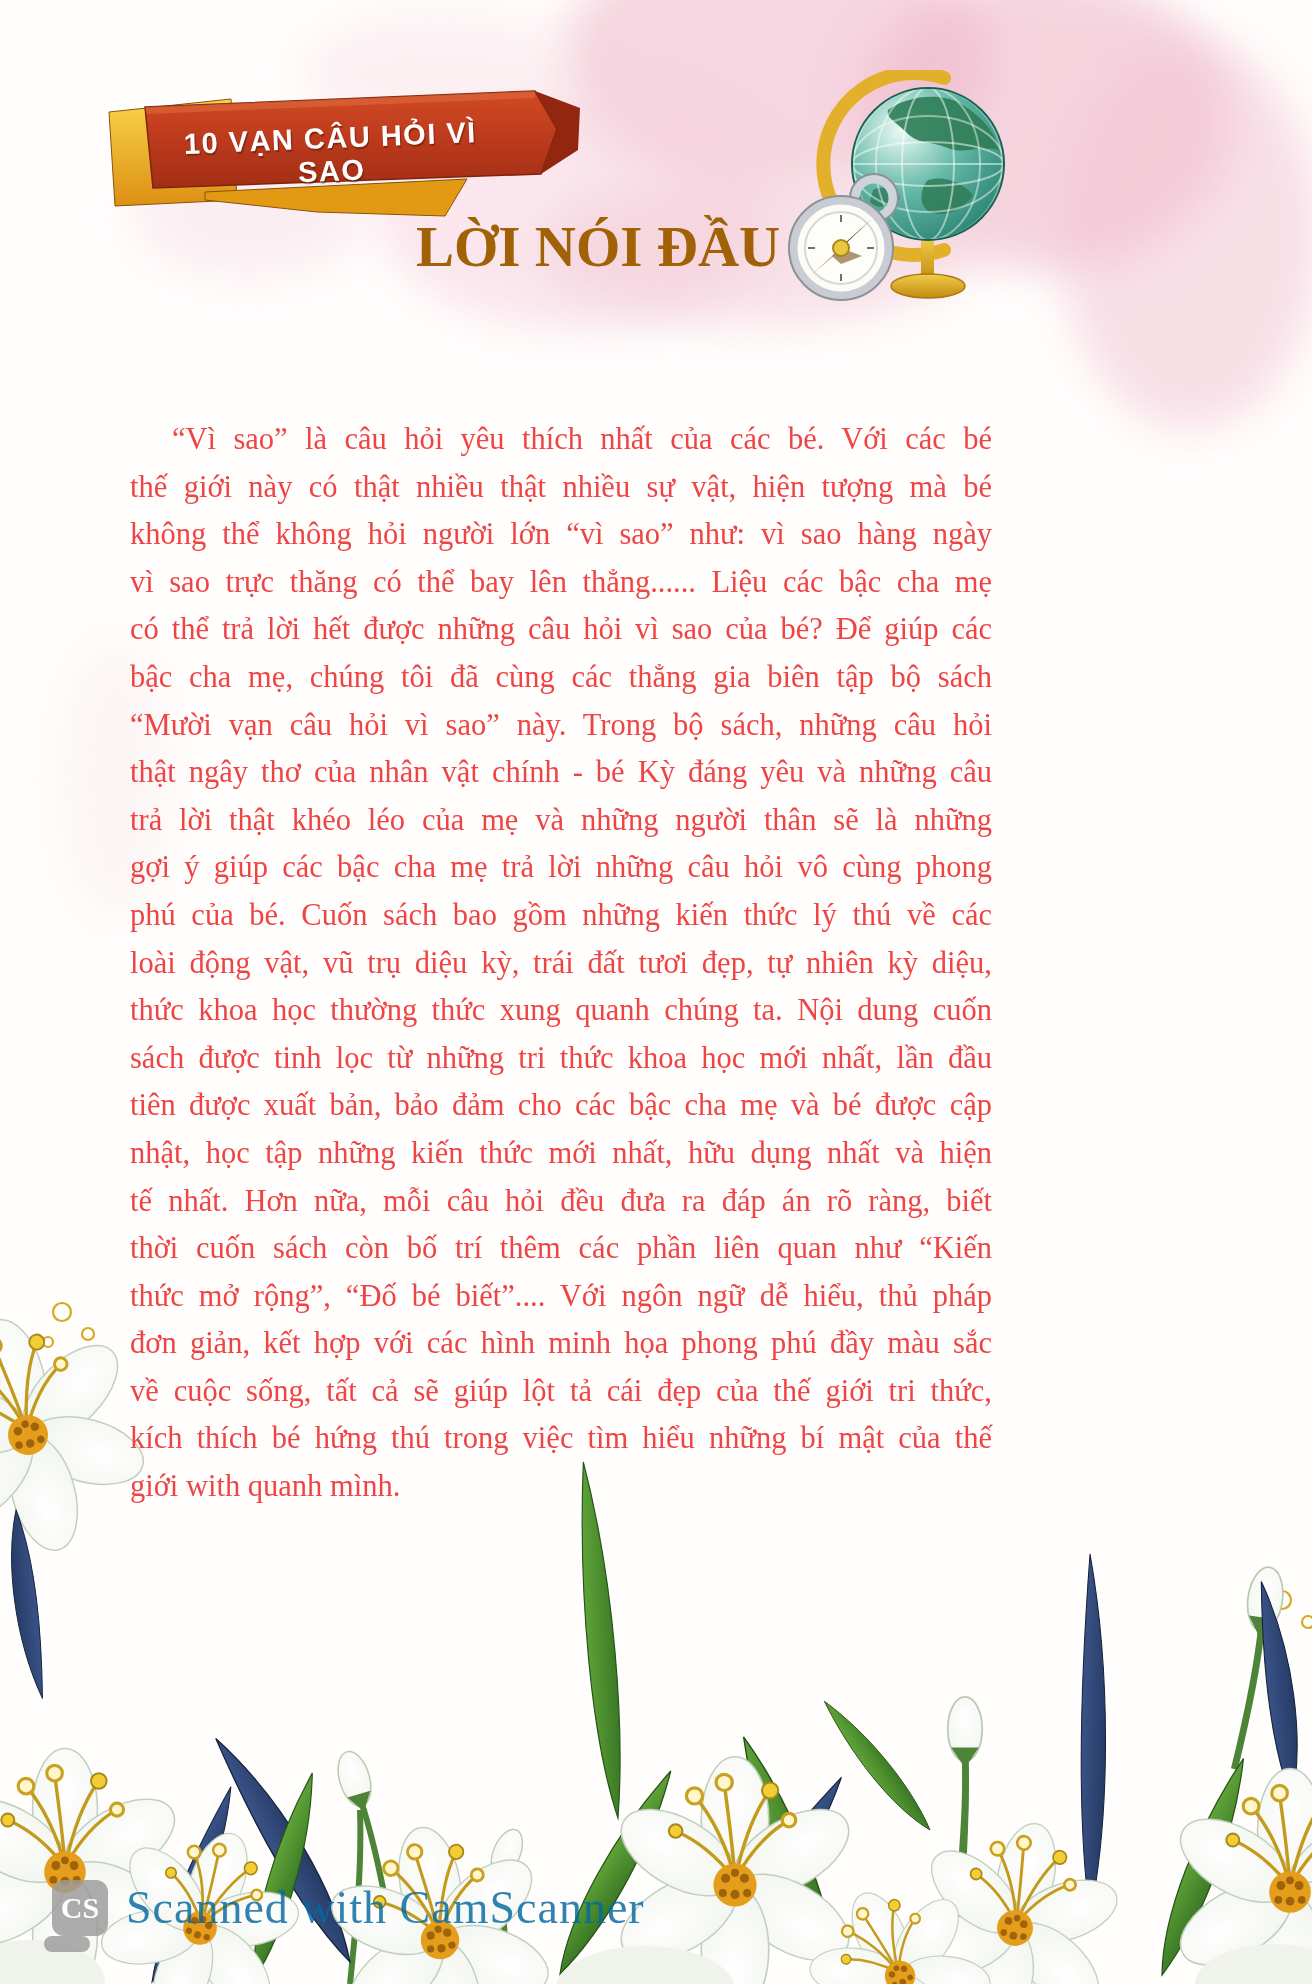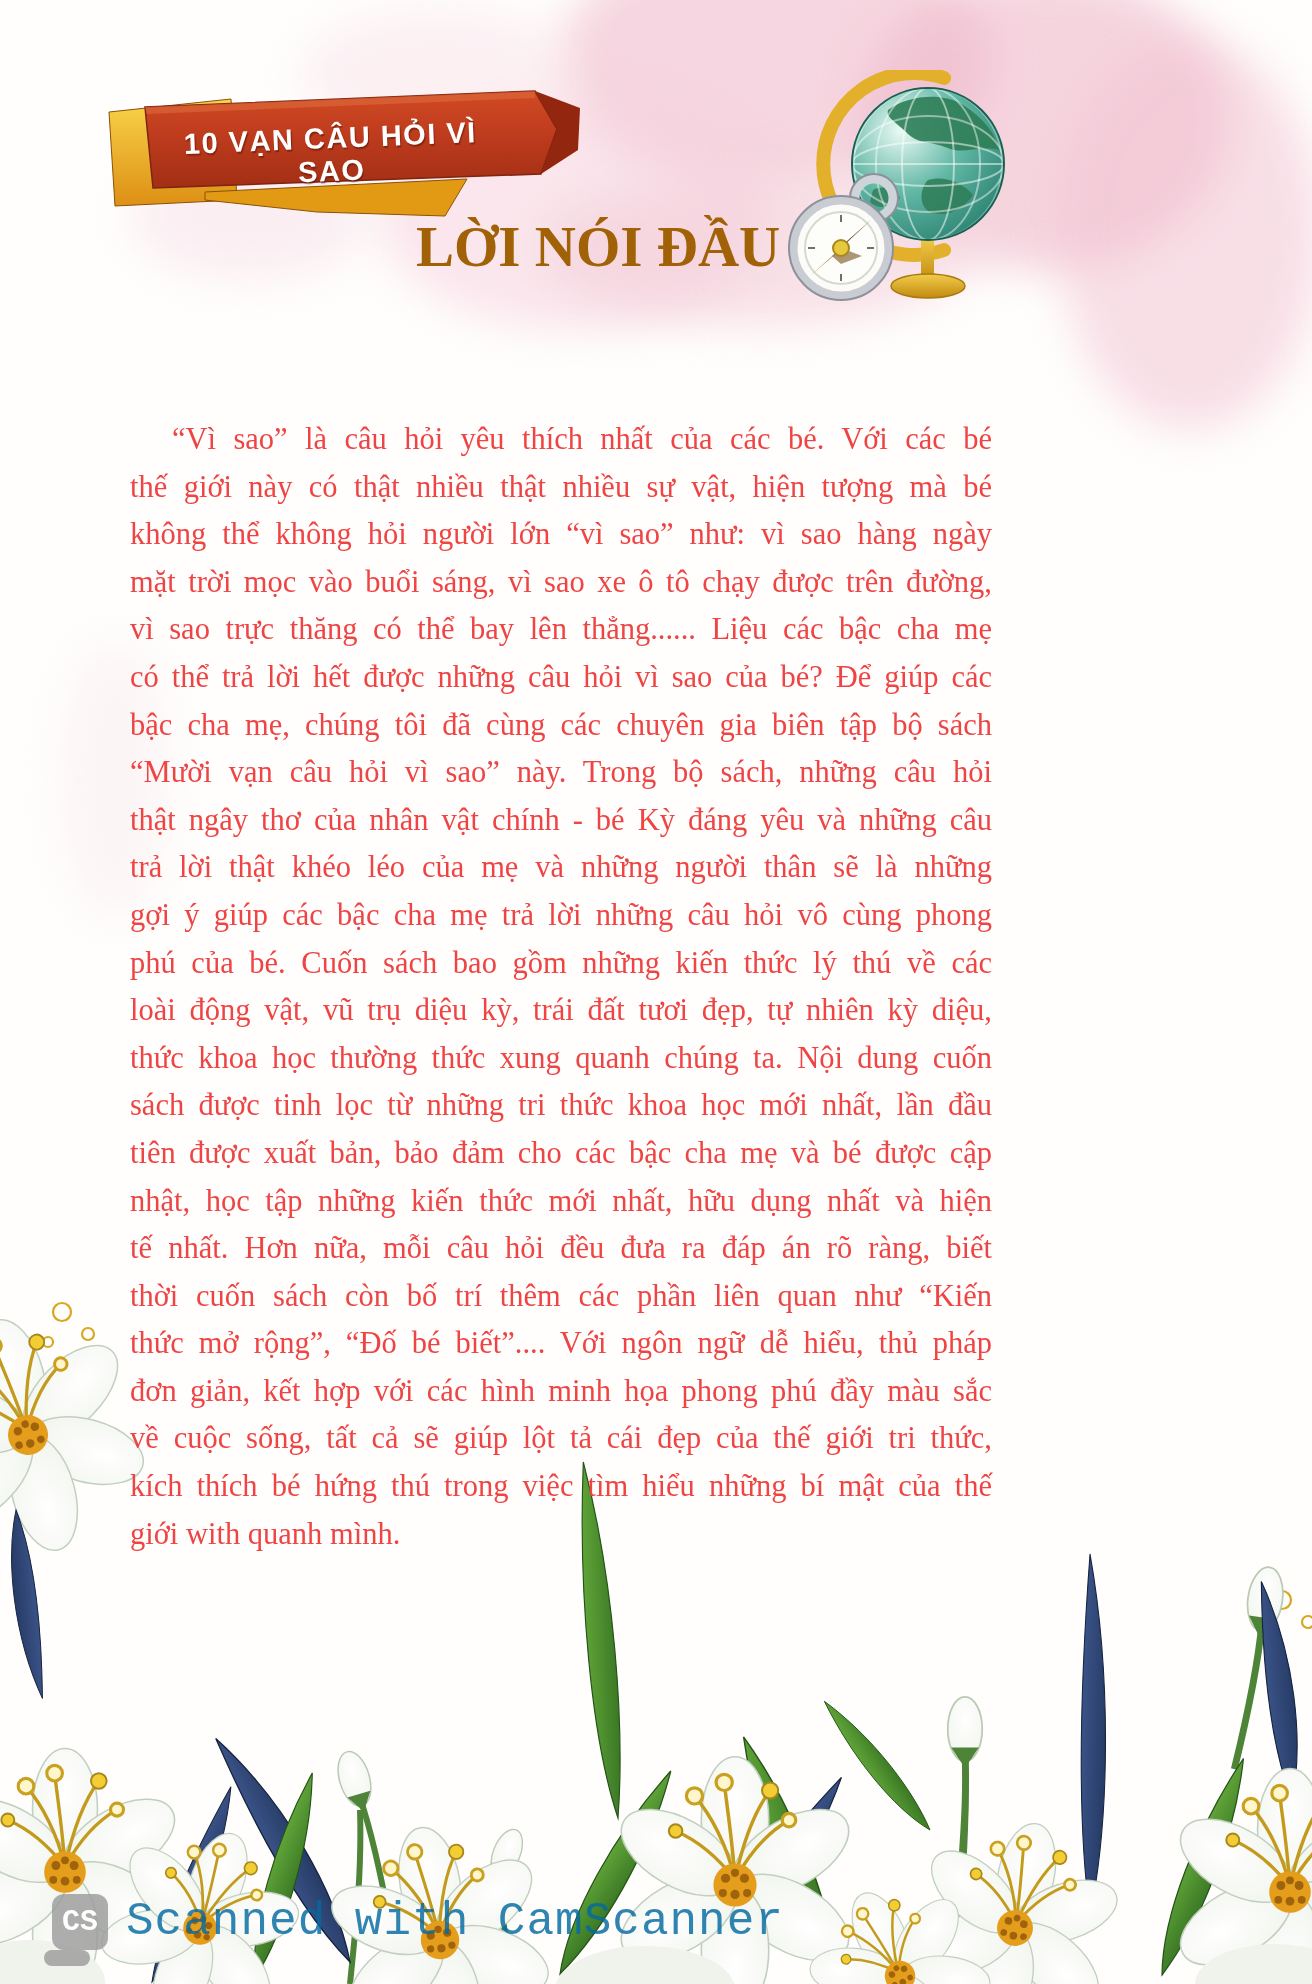--- a/index.html
+++ b/index.html
@@ -36,21 +36,21 @@
     font-size:30.5px;line-height:47.6px;color:#ef4444;}
   .body-line{text-align:justify;text-align-last:justify;}
   .body-line.first{text-indent:42px;}
   .body-line.last{text-align-last:left;}
 
   
   #flowers-svg{position:absolute;left:0;top:1270px;width:1312px;height:714px;z-index:1;pointer-events:none;}
 
   
   #watermark{position:absolute;left:52px;top:1880px;z-index:6;display:flex;align-items:flex-start;
-    font-family:Liberation Mono, monospace;opacity:.82;margin-top:14px;}
+    font-family:Liberation Serif, serif;opacity:.82;}
   #cs-badge{position:relative;width:56px;height:56px;background:#9b9b9b;border-radius:12px;
     display:flex;align-items:center;justify-content:center;color:#ffffff;font-weight:bold;font-size:30px;}
   #cs-badge::after{content:"";position:absolute;left:-8px;bottom:-16px;width:46px;height:16px;
     background:#9b9b9b;border-radius:8px;}
   #watermark-text{margin-left:18px;font-size:46px;line-height:56px;color:#0369a1;letter-spacing:1px;}
 </style>
 </head>
 <body>
 
 <div id="page">
@@ -136,24 +136,23 @@
       <circle cx="63" cy="178" r="8" fill="#e8c93e" stroke="#a8871a" stroke-width="2"></circle>
     </g>
   </svg>
 
   <div id="page-title">LỜI NÓI ĐẦU</div>
 
   <div id="body-text">
       <div class="body-line first">“Vì sao” là câu hỏi yêu thích nhất của các bé. Với các bé</div>
       <div class="body-line">thế giới này có thật nhiều thật nhiều sự vật, hiện tượng mà bé</div>
       <div class="body-line">không thể không hỏi người lớn “vì sao” như: vì sao hàng ngày</div>
-      <div class="body-line">mặt trời mọc vào buổi sáng, vì sao xe ô tô chạy được trên đường,</div>
       <div class="body-line">vì sao trực thăng có thể bay lên thẳng...... Liệu các bậc cha mẹ</div>
       <div class="body-line">có thể trả lời hết được những câu hỏi vì sao của bé? Để giúp các</div>
-      <div class="body-line">bậc cha mẹ, chúng tôi đã cùng các chuyên gia biên tập bộ sách</div>
+      <div class="body-line">bậc cha mẹ, chúng tôi đã cùng các thẳng gia biên tập bộ sách</div>
       <div class="body-line">“Mười vạn câu hỏi vì sao” này. Trong bộ sách, những câu hỏi</div>
       <div class="body-line">thật ngây thơ của nhân vật chính - bé Kỳ đáng yêu và những câu</div>
       <div class="body-line">trả lời thật khéo léo của mẹ và những người thân sẽ là những</div>
       <div class="body-line">gợi ý giúp các bậc cha mẹ trả lời những câu hỏi vô cùng phong</div>
       <div class="body-line">phú của bé. Cuốn sách bao gồm những kiến thức lý thú về các</div>
       <div class="body-line">loài động vật, vũ trụ diệu kỳ, trái đất tươi đẹp, tự nhiên kỳ diệu,</div>
       <div class="body-line">thức khoa học thường thức xung quanh chúng ta. Nội dung cuốn</div>
       <div class="body-line">sách được tinh lọc từ những tri thức khoa học mới nhất, lần đầu</div>
       <div class="body-line">tiên được xuất bản, bảo đảm cho các bậc cha mẹ và bé được cập</div>
       <div class="body-line">nhật, học tập những kiến thức mới nhất, hữu dụng nhất và hiện</div>

